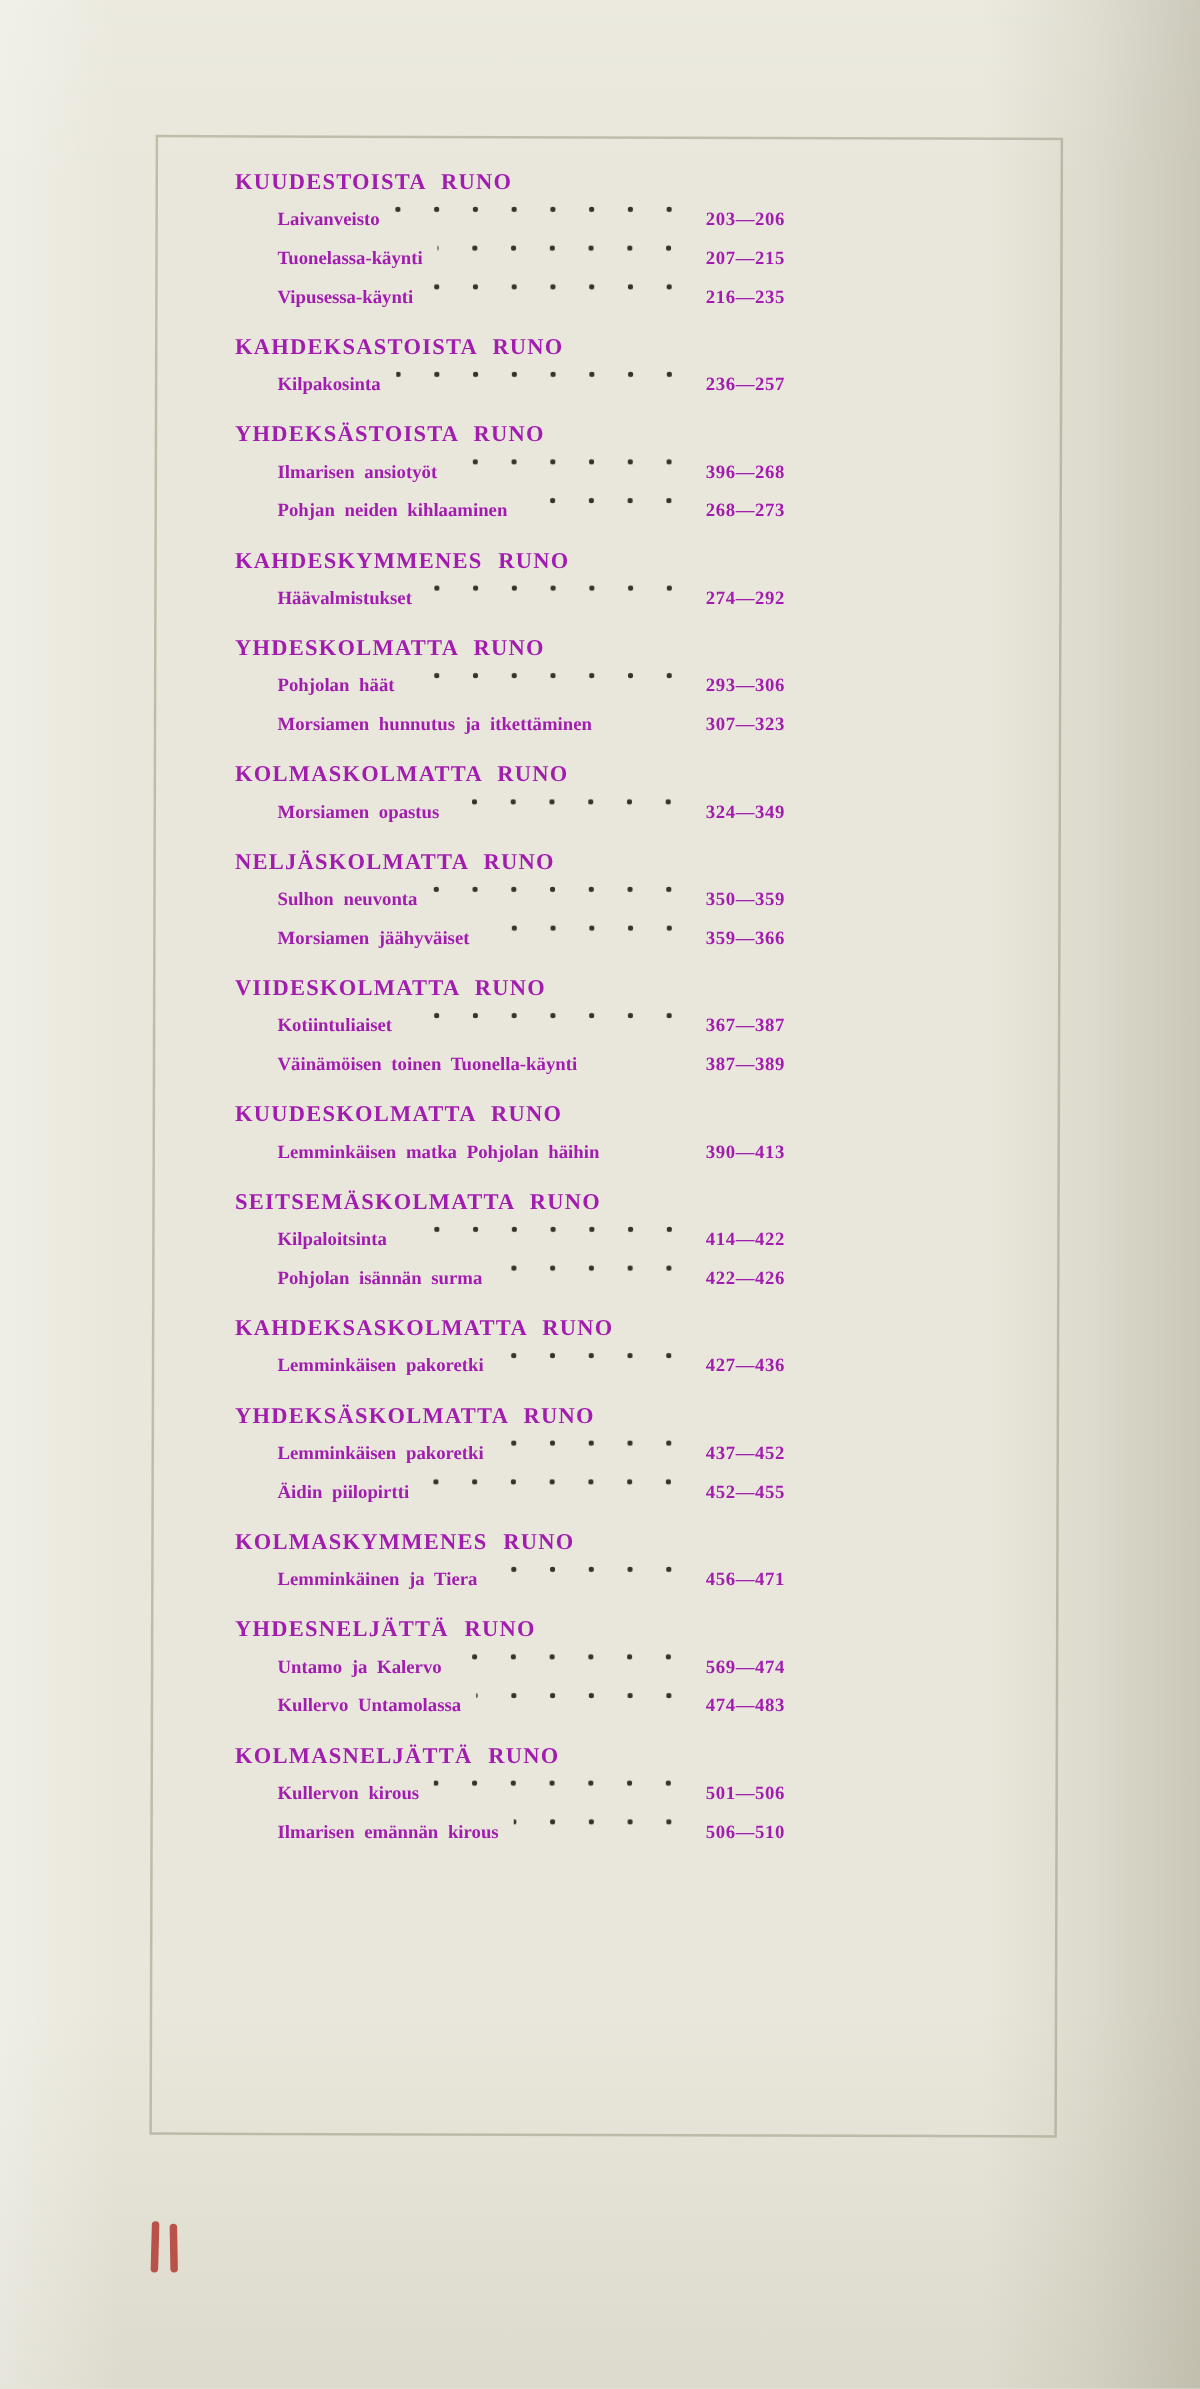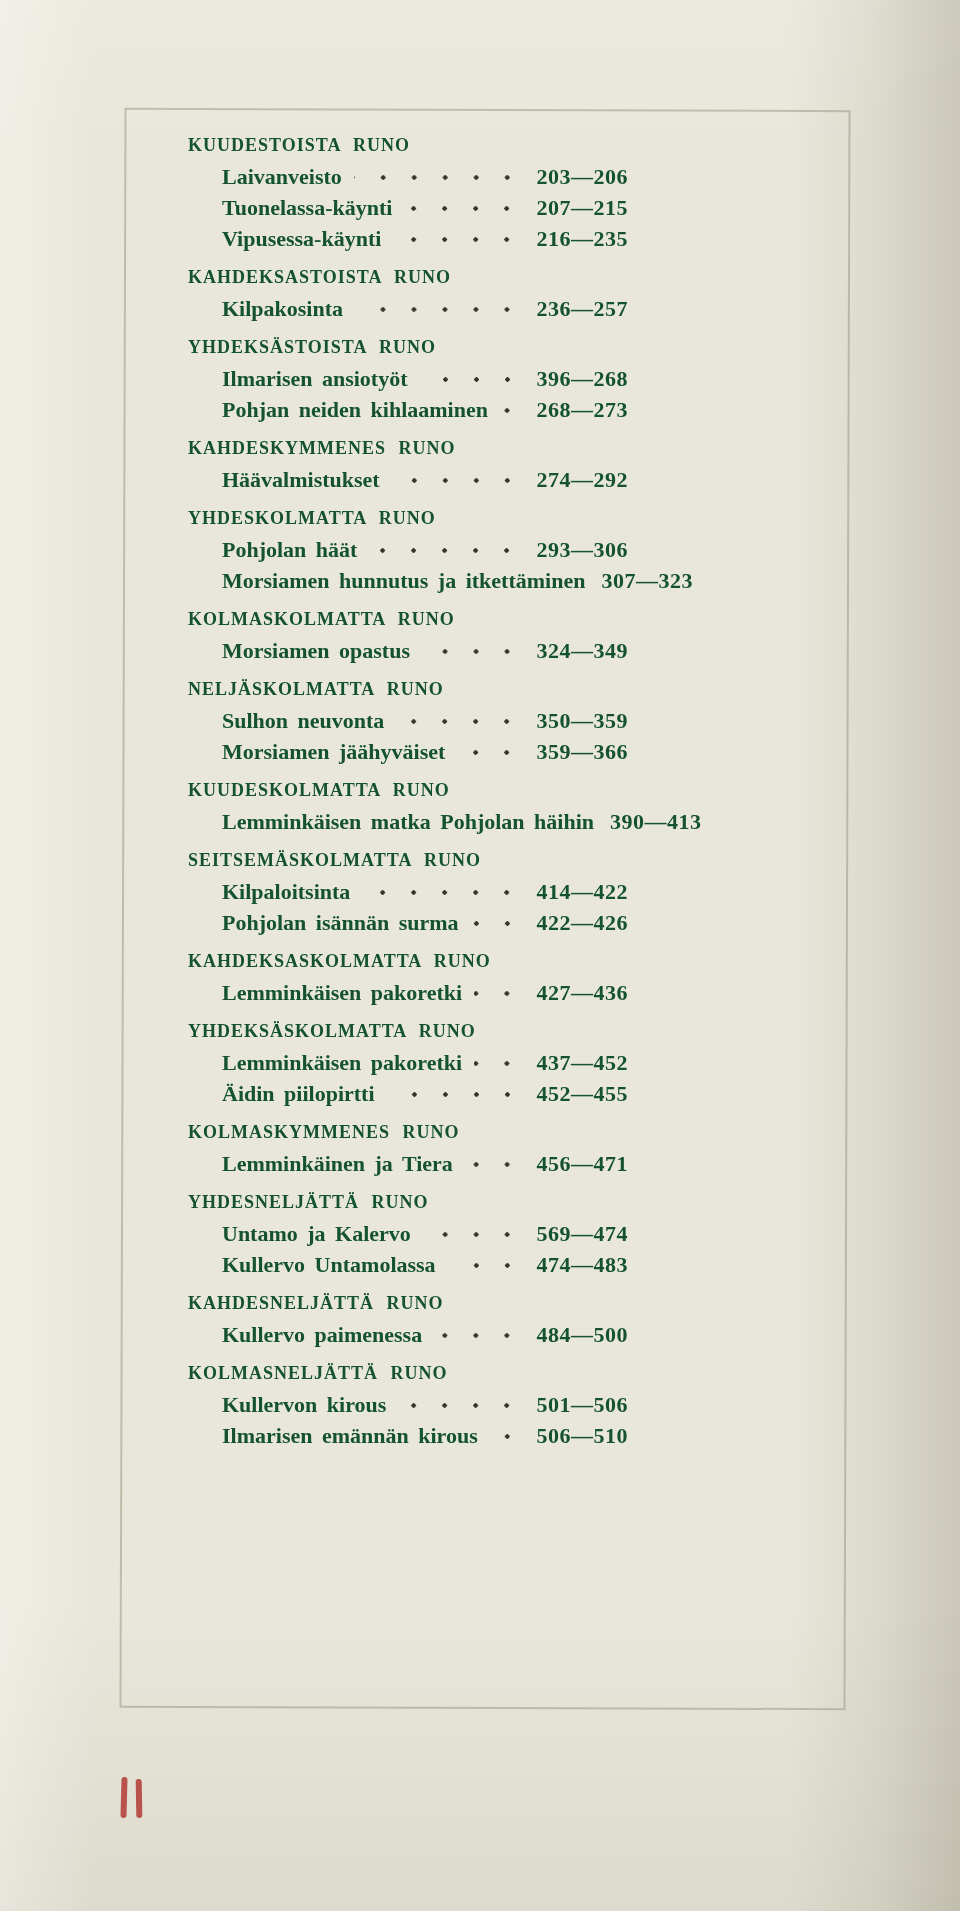--- a/index.html
+++ b/index.html
@@ -29,39 +29,39 @@
     width: 726px; height: 1600px;
     border: 2px solid rgba(148, 143, 122, 0.48);
     transform: rotate(0.18deg);
     box-sizing: border-box;
   }
 
   .toc {
     position: absolute;
     left: 188px; top: 130px;
     width: 440px;
-    color: #14532d;
+    color: #a21caf;
     font-weight: 700;
   }
 
   .section-heading {
     font-size: 18px;
     line-height: 31px;
     letter-spacing: 1px;
     word-spacing: 7px;
     margin-top: 8px;
     white-space: nowrap;
   }
   .section:first-child .section-heading { margin-top: 0; }
 
   .entry-row {
     display: flex;
-    align-items: center;
+    align-items: flex-start;
     padding-left: 34px;
-    font-size: 22px;
+    font-size: 15px;
     line-height: 31px;
     word-spacing: 4px;
   }
   .entry-title { white-space: nowrap; }
   .leader {
     flex: 1 1 auto;
     min-width: 8px;
     height: 11px;
     margin: 0 10px 0 12px;
     display: inline-block;
@@ -171,20 +171,33 @@
         <span class="leader"></span>
         <span class="entry-pages">350—359</span>
       </div>
       <div class="entry-row">
         <span class="entry-title">Morsiamen jäähyväiset</span>
         <span class="leader"></span>
         <span class="entry-pages">359—366</span>
       </div>
     </div>
     <div class="section">
+      <div class="section-heading">VIIDESKOLMATTA RUNO</div>
+      <div class="entry-row">
+        <span class="entry-title">Kotiintuliaiset</span>
+        <span class="leader"></span>
+        <span class="entry-pages">367—387</span>
+      </div>
+      <div class="entry-row">
+        <span class="entry-title">Väinämöisen toinen Tuonella-käynti</span>
+        <span class="leader no-dots"></span>
+        <span class="entry-pages">387—389</span>
+      </div>
+    </div>
+    <div class="section">
       <div class="section-heading">KUUDESKOLMATTA RUNO</div>
       <div class="entry-row">
         <span class="entry-title">Lemminkäisen matka Pohjolan häihin</span>
         <span class="leader no-dots"></span>
         <span class="entry-pages">390—413</span>
       </div>
     </div>
     <div class="section">
       <div class="section-heading">SEITSEMÄSKOLMATTA RUNO</div>
       <div class="entry-row">
@@ -231,28 +244,20 @@
       <div class="section-heading">YHDESNELJÄTTÄ RUNO</div>
       <div class="entry-row">
         <span class="entry-title">Untamo ja Kalervo</span>
         <span class="leader"></span>
         <span class="entry-pages">569—474</span>
       </div>
       <div class="entry-row">
         <span class="entry-title">Kullervo Untamolassa</span>
         <span class="leader"></span>
         <span class="entry-pages">474—483</span>
-      </div>
-    </div>
-    <div class="section">
-      <div class="section-heading">KAHDESNELJÄTTÄ RUNO</div>
-      <div class="entry-row">
-        <span class="entry-title">Kullervo paimenessa</span>
-        <span class="leader"></span>
-        <span class="entry-pages">484—500</span>
       </div>
     </div>
     <div class="section">
       <div class="section-heading">KOLMASNELJÄTTÄ RUNO</div>
       <div class="entry-row">
         <span class="entry-title">Kullervon kirous</span>
         <span class="leader"></span>
         <span class="entry-pages">501—506</span>
       </div>
       <div class="entry-row">

